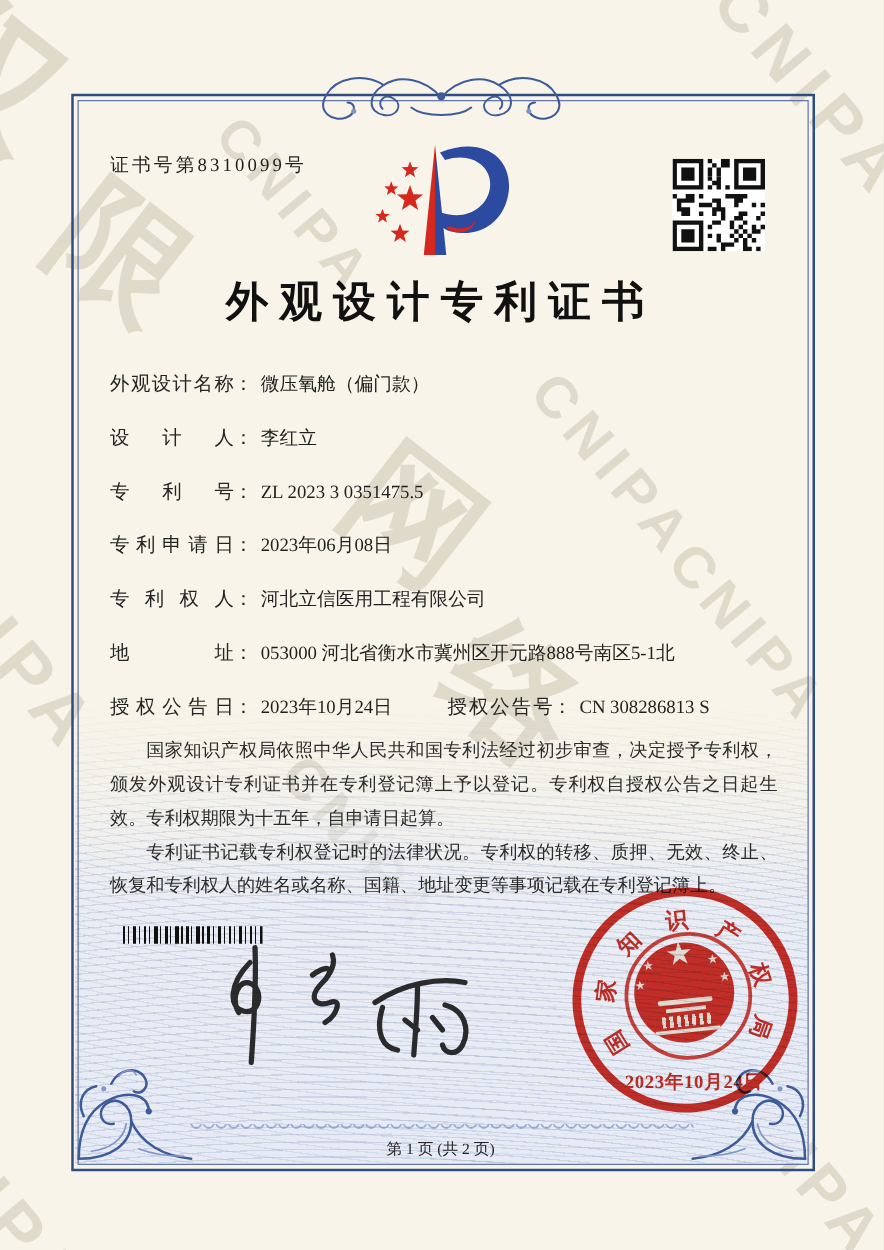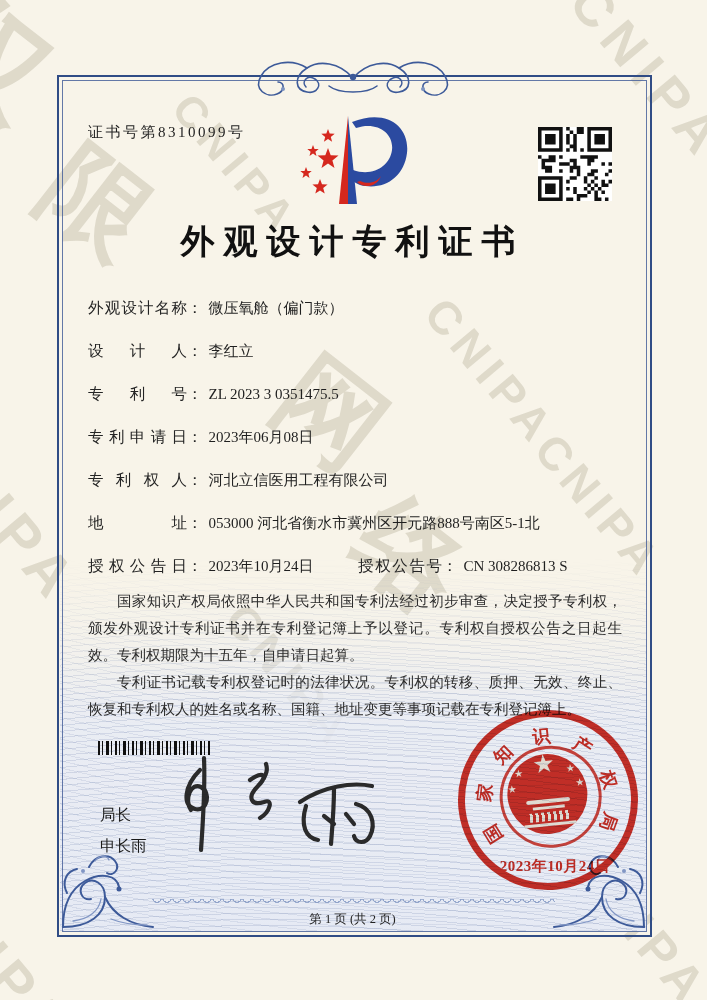--- a/index.html
+++ b/index.html
@@ -217,24 +217,20 @@
       <span class="flabel">授权公告号</span><span class="fcolon">：</span><span class="fval">CN 308286813 S</span>
     </span>
   </div>
 
   <div class="paras">
     <p>国家知识产权局依照中华人民共和国专利法经过初步审查，决定授予专利权，颁发外观设计专利证书并在专利登记簿上予以登记。专利权自授权公告之日起生效。专利权期限为十五年，自申请日起算。</p>
     <p>专利证书记载专利权登记时的法律状况。专利权的转移、质押、无效、终止、恢复和专利权人的姓名或名称、国籍、地址变更等事项记载在专利登记簿上。</p>
   </div>
 
   <div class="barcode"></div>
-  <div class="signer">
-    <div>局长</div>
-    <div>申长雨</div>
-  </div>
   <svg class="sig" width="250" height="105" viewBox="0 0 250 105">
     <g fill="none" stroke="#1b1b1b" stroke-width="4.2" stroke-linecap="round" opacity="0.92">
       <path d="M52,18 C36,34 34,54 47,57 C60,60 63,40 53,35 C43,30 36,47 43,58"></path>
       <path d="M56,6 C57,30 55,70 53,98"></path>
       <path d="M102,28 C116,18 120,24 110,34 C98,46 104,54 116,50 C126,46 122,60 112,66"></path>
       <path d="M118,12 C120,18 118,22 116,26"></path>
       <path d="M152,50 C176,34 204,30 224,34"></path>
       <path d="M186,36 C186,58 184,78 183,92"></path>
       <path d="M158,54 C152,74 158,86 170,88"></path>
       <path d="M208,52 C224,56 228,72 222,84 C218,92 208,92 206,84"></path>

